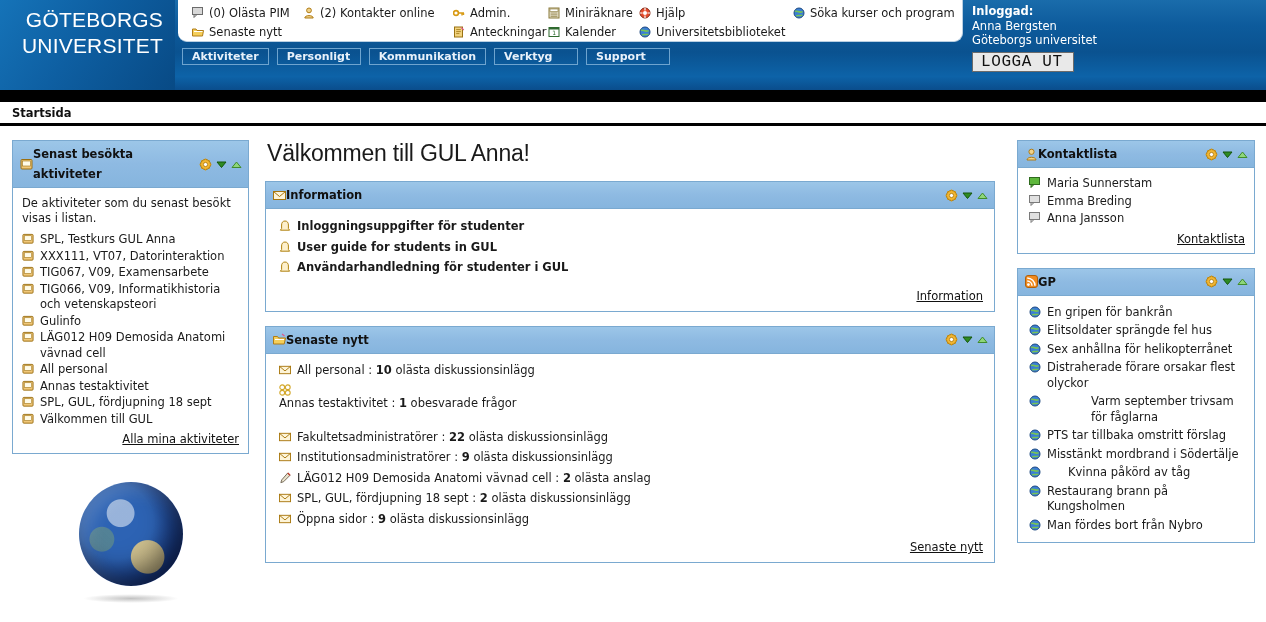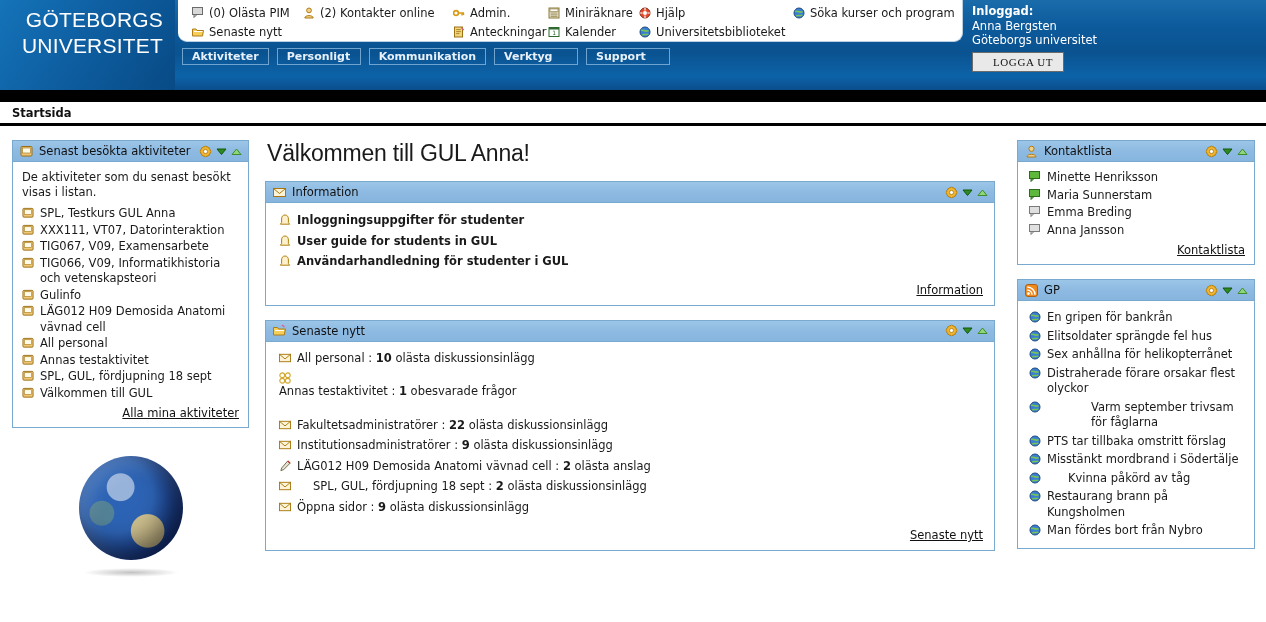--- a/index.html
+++ b/index.html
@@ -87,24 +87,24 @@
     font-size: 11.5px;
     line-height: 14.5px;
   }
   .loggedin .t { font-weight: bold; }
   .logout-btn {
     margin-top: 4px;
     display: inline-block;
     background: #e9e9e9;
     border: 1px solid #6b6b6b;
     color: #111;
-    font-family: Liberation Serif, serif;
-    font-size: 11px;
+    font-family: Liberation Mono, monospace;
+    font-size: 16px;
     letter-spacing: 0.6px;
-    padding: 2px 10px 2px 20px;
+    padding: 2px 10px 2px 8px;
     cursor: pointer;
   }
 
   
   .blackbar { width: 1266px; height: 12px; background: #000000; }
   .breadcrumb {
     width: 1266px; height: 24px;
     background: #ffffff;
     border-bottom: 3px solid #000000;
     font-family: "DejaVu Sans", sans-serif;
@@ -135,25 +135,24 @@
     background: linear-gradient(to bottom, #9cc6e8 0%, #8ebae2 50%, #86b5de 100%);
     border-bottom: 1px solid #7aa9d0;
     min-height: 20px;
     display: flex; align-items: center;
     padding: 3px 6px 3px 7px;
     position: relative;
   }
   .portlet-head .ptitle {
     font-family: "DejaVu Sans", sans-serif;
     font-size: 11.5px;
-    font-weight: normal;
+    font-weight: bold;
     color: #111;
-    margin-left: 6px;
     flex: 1;
-    line-height: 14px;
+    line-height: 20px;
   }
   .head-tools { display: flex; align-items: center; gap: 4px; flex: 0 0 auto; }
   .portlet-body {
     padding: 8px 9px 7px 9px;
     font-family: "DejaVu Sans", sans-serif;
     font-size: 11.5px;
     color: #1a1a1a;
   }
   .intro-text { line-height: 15px; margin-bottom: 6px; }
   .plist { list-style: none; margin: 0; padding: 0; }
@@ -612,21 +611,21 @@
           </li>
 
           <li style="margin-bottom:5px;">
             <span class="ic icon"><svg width="12" height="12" viewBox="0 0 13 13">
                   <path d="M9.5 1 L12 3.5 L5 10.5 L2 11.5 L3 8.5 Z" fill="#e9e2cc" stroke="#6e6350"></path>
                   <path d="M9.5 1 L12 3.5" stroke="#c0392b" stroke-width="1.4"></path>
                 </svg></span>
             <span><span>LÄG012 H09 Demosida Anatomi vävnad cell</span> : <span class="cnt">2</span> <span>olästa anslag</span></span>
           </li>
 
-          <li style="margin-bottom:5px;gap:16px;">
+          <li style="margin-bottom:5px;">
             <span class="ic icon"><svg width="12" height="12" viewBox="0 0 13 13">
                   <rect x="0.5" y="2.5" width="12" height="8" fill="#fdf4d8" stroke="#a8760c"></rect>
                   <path d="M0.5 2.5 L6.5 7.5 L12.5 2.5" fill="none" stroke="#a8760c"></path>
                 </svg></span>
             <span><span>SPL, GUL, fördjupning 18 sept</span> : <span class="cnt">2</span> <span>olästa diskussionsinlägg</span></span>
           </li>
 
           <li style="margin-bottom:5px;">
             <span class="ic icon"><svg width="12" height="12" viewBox="0 0 13 13">
                   <rect x="0.5" y="2.5" width="12" height="8" fill="#fdf4d8" stroke="#a8760c"></rect>
@@ -670,27 +669,20 @@
           </span>
           <span class="icon">
             <svg width="11" height="11" viewBox="0 0 11 11">
                 <path d="M1 8.5 L10 8.5 L5.5 3 Z" fill="#8ed67a" stroke="#3f8c2c"></path>
               </svg>
           </span>
         </span>
       </div>
       <div class="portlet-body" style="padding:8px 9px 7px 11px;">
         <ul class="plist">
-          <li style="margin-bottom:2px;">
-            <span class="ic icon"><svg width="12" height="12" viewBox="0 0 12 12">
-                  <rect x="0.5" y="0.5" width="10" height="7" fill="#5eb83c" stroke="#2f6b1e"></rect>
-                  <path d="M2 7.5 L2 10.5 L5 7.5 Z" fill="#5eb83c" stroke="#2f6b1e"></path>
-                </svg></span>
-            <span class="lbl">Minette Henriksson</span>
-          </li>
           <li style="margin-bottom:2px;">
             <span class="ic icon"><svg width="12" height="12" viewBox="0 0 12 12">
                   <rect x="0.5" y="0.5" width="10" height="7" fill="#5eb83c" stroke="#2f6b1e"></rect>
                   <path d="M2 7.5 L2 10.5 L5 7.5 Z" fill="#5eb83c" stroke="#2f6b1e"></path>
                 </svg></span>
             <span class="lbl">Maria Sunnerstam</span>
           </li>
           <li style="margin-bottom:2px;">
             <span class="ic icon"><svg width="12" height="12" viewBox="0 0 12 12">
                   <rect x="0.5" y="0.5" width="10" height="7" fill="#e0e0e0" stroke="#7a7a7a"></rect>

